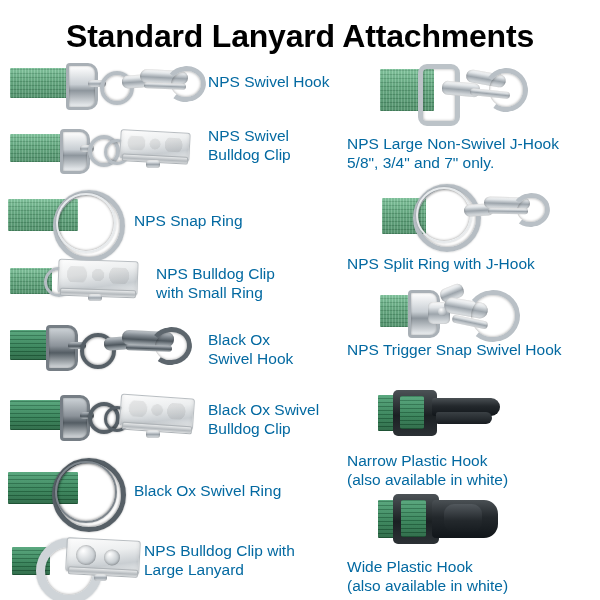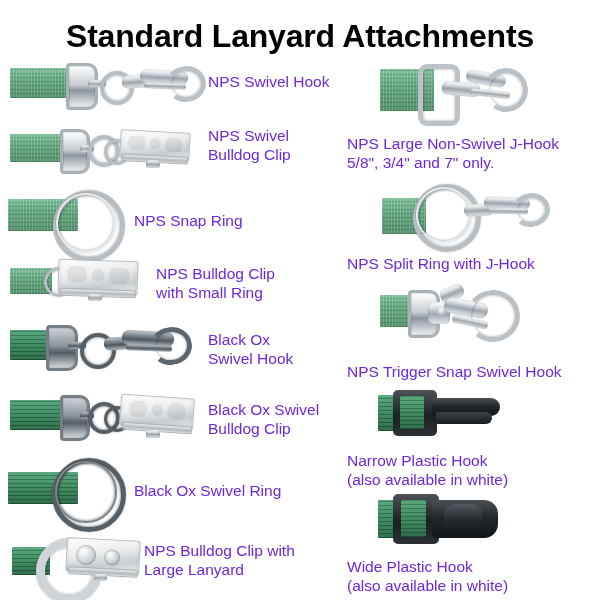--- a/index.html
+++ b/index.html
@@ -17,21 +17,21 @@
     position:absolute;left:0;top:17px;width:600px;
     text-align:center;
     font-size:32px;font-weight:bold;letter-spacing:-0.2px;
     color:#000;
     line-height:38px;
   }
 
   .item{position:absolute;}
   .caption{
     position:absolute;
-    font-size:15.5px;line-height:19px;color:#6d28d9;
+    font-size:15.5px;line-height:19px;color:#0369a1;
     white-space:pre-line;
   }
 
   
   .art{position:absolute;}
 
   
   .strap{
     position:absolute;
     background:
@@ -269,21 +269,21 @@
       <div class="strap" style="left:380px;top:295px;width:36px;height:32px;"></div>
       <div class="bail" style="left:408px;top:290px;width:26px;height:42px;"></div>
       <div class="hookbar" style="left:428px;top:302px;width:22px;height:22px;border-radius:5px;"></div>
       <div style="position:absolute;left:438px;top:307px;width:9px;height:9px;border-radius:50%;
            background:radial-gradient(circle at 35% 30%, #fff, #b9bfc4 55%, #7e868d);"></div>
       <div class="hookbar" style="left:440px;top:286px;width:24px;height:14px;border-radius:6px;transform:rotate(-22deg);"></div>
       <div class="hookbar" style="left:444px;top:300px;width:44px;height:16px;border-radius:8px;transform:rotate(10deg);"></div>
       <div class="hookloop" style="left:466px;top:290px;width:44px;height:42px;border-left-color:transparent;transform:rotate(-6deg);"></div>
       <div class="hookbar" style="left:452px;top:318px;width:36px;height:8px;transform:rotate(12deg);"></div>
     </div>
-    <div class="caption" style="left:347px;top:362px;width:250px;">NPS Trigger Snap Swivel Hook</div>
+    <div class="caption" style="left:347px;top:340px;width:250px;">NPS Trigger Snap Swivel Hook</div>
   </div>
 
   <div class="item">
     <div class="art">
       <div class="strap dark" style="left:378px;top:395px;width:22px;height:36px;"></div>
       <div class="plastic-frame" style="left:393px;top:390px;width:44px;height:46px;"></div>
       <div class="strap dark" style="left:400px;top:396px;width:24px;height:33px;border-radius:2px;"></div>
       <div class="plastic-arm" style="left:432px;top:398px;width:68px;height:18px;border-radius:3px 10px 10px 3px;"></div>
       <div class="plastic-arm" style="left:436px;top:412px;width:56px;height:12px;border-radius:3px 8px 8px 3px;
            background:linear-gradient(180deg,#3a4044,#181d21);"></div>

